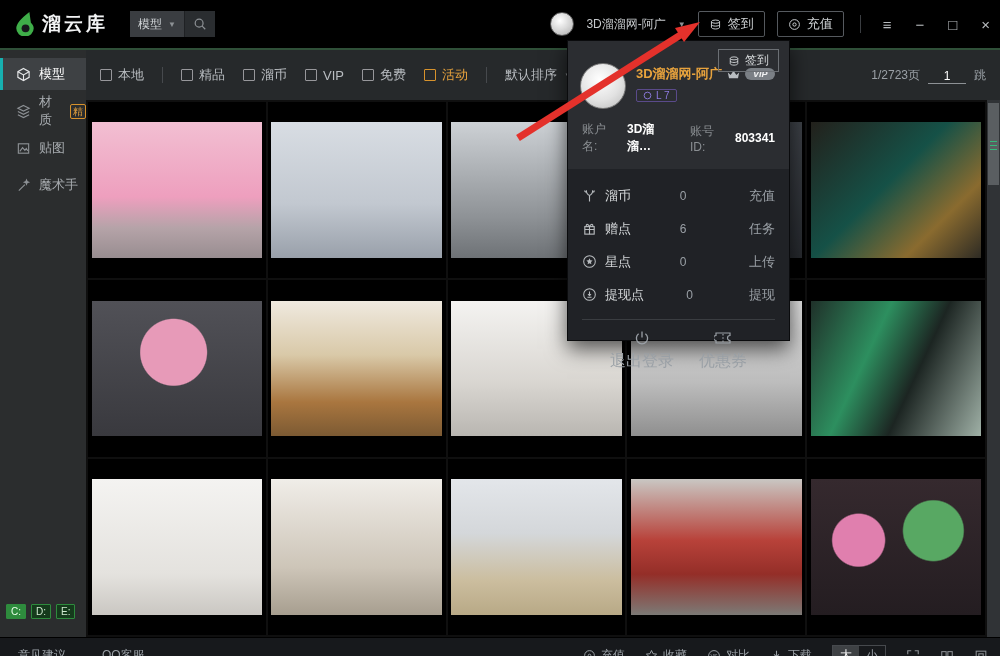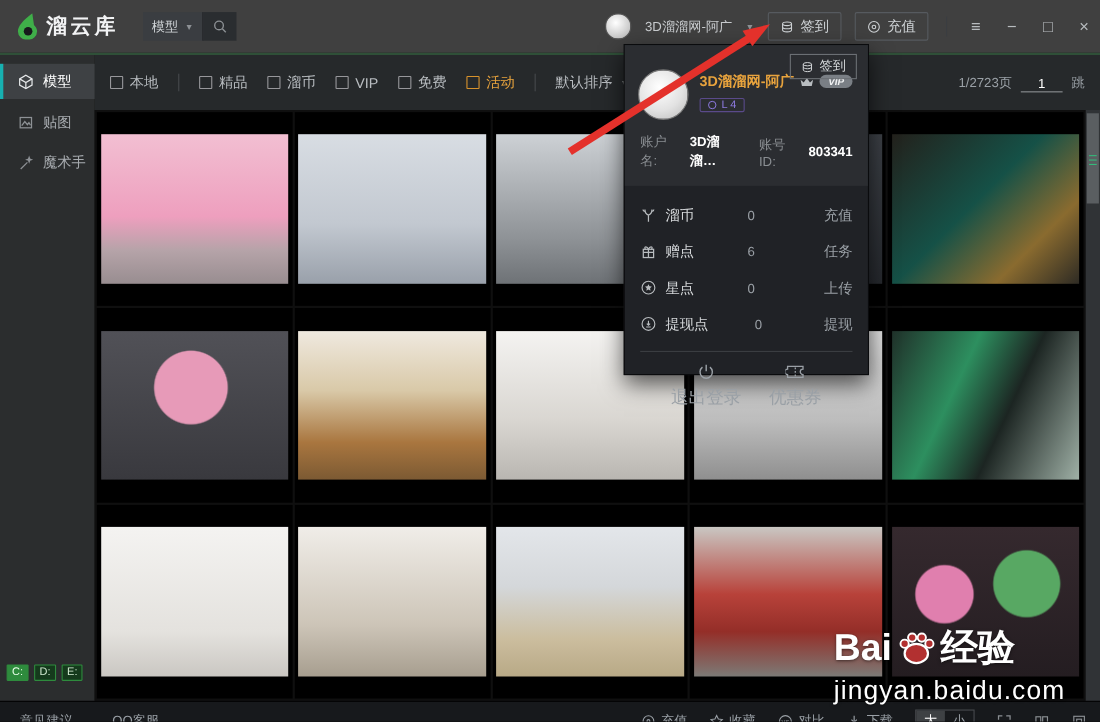--- a/index.html
+++ b/index.html
@@ -1,21 +1,21 @@
 <!DOCTYPE html>
 <html><head>
 <meta charset="utf-8">
 <style>
   * { margin:0; padding:0; box-sizing:border-box; }
   html,body { width:1000px; height:656px; overflow:hidden; background:#0e0f10;
     font-family:"Liberation Sans","DejaVu Sans",sans-serif; }
   .app { position:relative; width:1000px; height:656px; background:#141414; }
 
   
-  .titlebar { height:48px; background:#404040; display:flex; align-items:center; padding:0 10px 0 14px; }
+  .titlebar { height:48px; background:#000000; display:flex; align-items:center; padding:0 10px 0 14px; }
   .logo { display:flex; align-items:center; gap:6px; margin-right:22px; }
   .logo-glyph { width:22px; height:24px; }
   .logo-text { color:#f2f3f4; font-size:19px; font-weight:bold; letter-spacing:3px; }
   .searchbox { display:flex; align-items:center; height:26px; }
   .search-cat { display:flex; align-items:center; gap:6px; background:#3a3d41; color:#cfd3d6;
     font-size:12px; height:26px; padding:0 8px; border-right:1px solid #1f2124; cursor:default; }
   .caret { font-size:8px; color:#8d9195; }
   .search-input { width:188px; height:26px; background:#2a2d30; border:none; outline:none;
     color:#cfd3d6; font-size:12px; padding:0 8px; font-family:inherit; }
   .search-input::placeholder { color:#6f7479; }
@@ -173,20 +173,28 @@
     <div class="sidebar">
       <div class="side-item active">
         <svg class="ic" width="15" height="15" viewBox="0 0 16 16" fill="none" stroke="#e6e8ea" stroke-width="1.2">
           <path d="M8 1.5 14 5v6L8 14.5 2 11V5z"></path>
             <path d="M2 5l6 3.5L14 5M8 8.5v6"></path>
         </svg>
         <span>模型</span>
       </div>
       <div class="side-item">
         <svg class="ic" width="15" height="15" viewBox="0 0 16 16" fill="none" stroke="#8d9195" stroke-width="1.2">
+          <path d="M8 1.5 14 4.5 8 7.5 2 4.5z"></path>
+            <path d="M2 8l6 3 6-3M2 11.5l6 3 6-3"></path>
+        </svg>
+        <span>材质</span>
+        <span class="side-badge">精</span>
+      </div>
+      <div class="side-item">
+        <svg class="ic" width="15" height="15" viewBox="0 0 16 16" fill="none" stroke="#8d9195" stroke-width="1.2">
           <rect x="2.5" y="3" width="11" height="10"></rect>
             <path d="M4 11l3-4 2.5 3 1.5-2 1.5 2.5"></path>
         </svg>
         <span>贴图</span>
       </div>
       <div class="side-item">
         <svg class="ic" width="15" height="15" viewBox="0 0 16 16" fill="none" stroke="#8d9195" stroke-width="1.2">
           <path d="M3 13.5 9.5 7"></path>
             <path d="M11.2 2.2l.6 1.6 1.6.6-1.6.6-.6 1.6-.6-1.6-1.6-.6 1.6-.6z" fill="#8d9195"></path>
         </svg>
@@ -374,21 +382,21 @@
             <span class="up-name">3D溜溜网-阿广</span>
             <svg class="ic" width="13" height="11" viewBox="0 0 16 13" fill="#b9bdc1">
                 <path d="M1 4l3.5 3L8 2l3.5 5L15 4l-1.5 7h-11z"></path>
               </svg>
             <span class="vip-pill">VIP</span>
           </div>
           <span class="lv-pill">
             <svg class="ic" width="9" height="9" viewBox="0 0 16 16" fill="none" stroke="#8d7ae0" stroke-width="1.6">
                 <circle cx="8" cy="8" r="6"></circle>
               </svg>
-            <span>L 4</span>
+            <span>L 7</span>
           </span>
         </div>
       </div>
       <div class="up-account">
         <span>账户名:</span>
         <b>3D溜溜…</b>
         <span class="gap"></span>
         <span>账号ID:</span>
         <b>803341</b>
       </div>
@@ -441,33 +449,19 @@
           <svg class="ic" width="18" height="16" viewBox="0 0 18 16" fill="none" stroke="#9aa0a6" stroke-width="1.2">
             <path d="M2 5.5a2 2 0 0 0 0 5V13h14v-2.5a2 2 0 0 1 0-5V3H2z"></path>
               <path d="M9 4v8" stroke-dasharray="1.6 1.6"></path>
           </svg>
           <span>优惠券</span>
         </div>
       </div>
     </div>
   </div>
 
-  <div class="watermark">
-    <div class="wm-brand">
-      <span>Bai</span>
-      <svg class="ic" width="40" height="40" viewBox="0 0 32 32">
-        <ellipse cx="16" cy="20" rx="8.5" ry="7" fill="#b23030" stroke="#ffffff" stroke-width="1.6"></ellipse>
-        <circle cx="7.5" cy="13" r="3" fill="#b23030" stroke="#ffffff" stroke-width="1.4"></circle>
-        <circle cx="13" cy="8.5" r="3" fill="#b23030" stroke="#ffffff" stroke-width="1.4"></circle>
-        <circle cx="20" cy="8.5" r="3" fill="#b23030" stroke="#ffffff" stroke-width="1.4"></circle>
-        <circle cx="25.5" cy="13" r="3" fill="#b23030" stroke="#ffffff" stroke-width="1.4"></circle>
-      </svg>
-      <span>经验</span>
-    </div>
-    <div class="wm-url">jingyan.baidu.com</div>
-  </div>
 
   <svg class="arrow-overlay" width="1000" height="656" viewBox="0 0 1000 656">
     <line x1="518" y1="138" x2="682" y2="34" stroke="#e4312b" stroke-width="7"></line>
     <polygon points="700,22 684,42 675,28" fill="#e4312b"></polygon>
   </svg>
 
 </div>
 
 </body></html>

